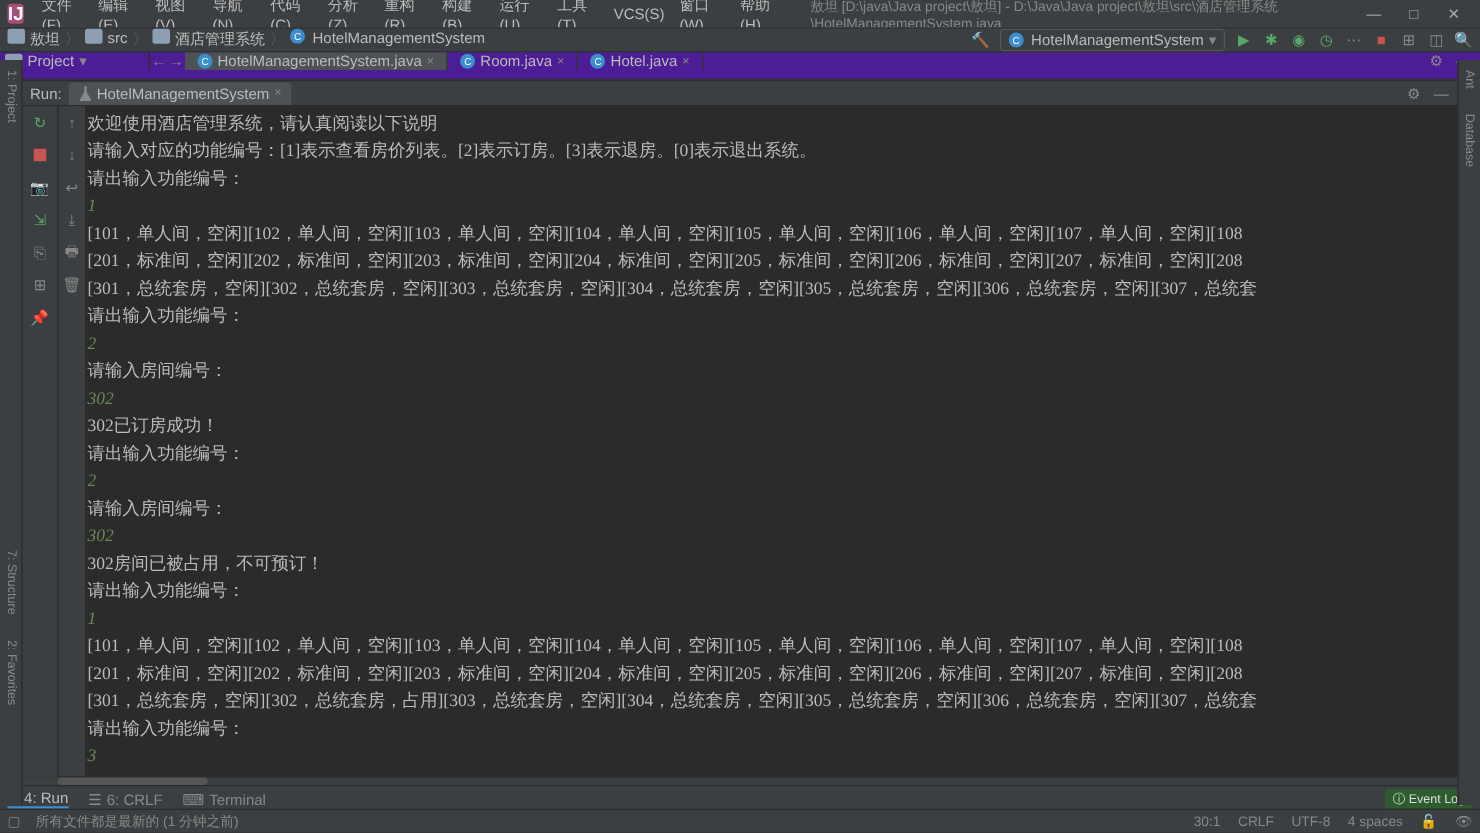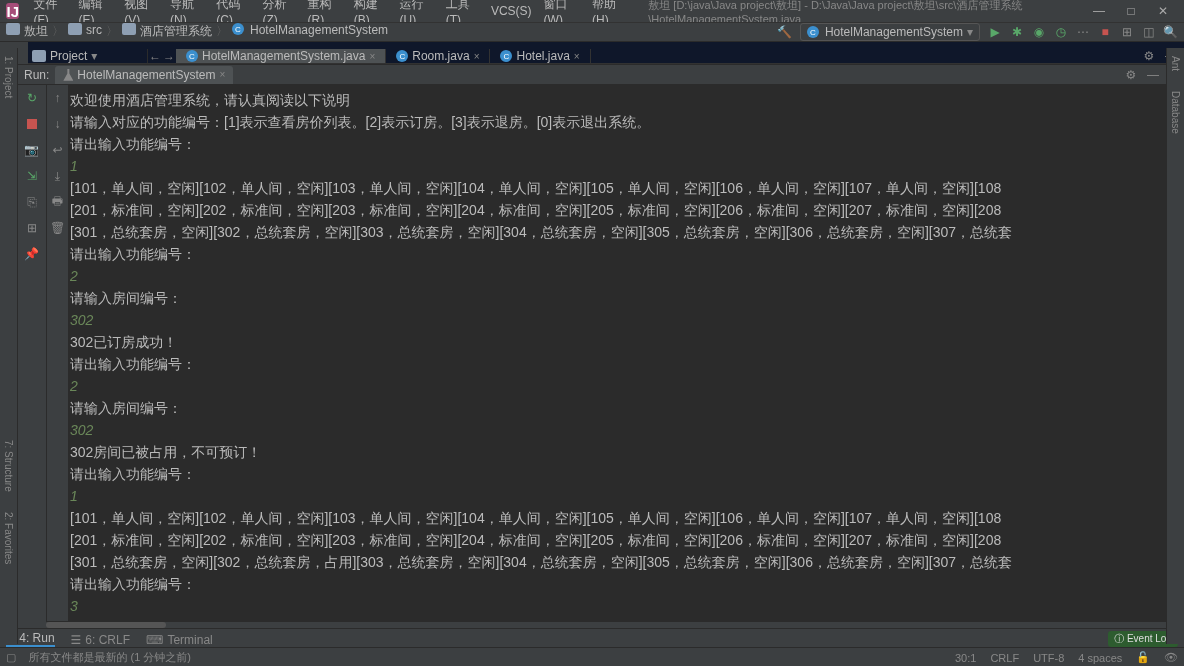--- a/index.html
+++ b/index.html
@@ -48,25 +48,24 @@
 .right-toolbar { margin-left:auto; display:flex; gap:8px; align-items:center;}
 .run-combo {
   display:flex;align-items:center;gap:4px;
   border:1px solid #555;border-radius:3px;
   padding:1px 6px;
 }
 .tb-ico { width:14px;height:14px;display:flex;align-items:center;justify-content:center;cursor:pointer;}
 .green{color:#59a869;} .red{color:#c75450;} .gray{color:#888;}
 .editor-tab-bar {
   height: 26px;
-  background: #0f172a;
+  background: #4c1d95;
   border-bottom: 1px solid #323232;
   display:flex;
-  align-items:flex-end;
-  margin-left:28px;
+  align-items:flex-start;
 }
 .proj-tool {
   width:120px;
   border-right:1px solid #2b2b2b;
   display:flex;align-items:center;padding:0 4px;gap:4px;
 }
 .proj-tool .dir-ico{width:14px;height:12px;background:#8e9fb3;border-radius:2px;}
 .tabs { display:flex; align-items:stretch;}
 .tab {
   display:flex;align-items:center;gap:4px;
@@ -125,21 +124,21 @@
 .play-green{color:#59a869;}
 .stop-red{width:10px;height:10px;background:#c75450;}
 .console-gutter{
   width:22px;background:#3c3f41;border-left:1px solid #2b2b2b;
   display:flex;flex-direction:column;align-items:center;padding-top:4px;gap:8px;
 }
 .console {
   flex:1;
   background:#2b2b2b;
   padding:4px 4px 4px 2px;
-  font-family: Liberation Sans, sans-serif;
+  font-family: Liberation Serif, serif;
   font-size:14px;
   line-height:22px;
   color:#a9b7c6;
   white-space:pre;
   overflow:hidden;
 }
 .c-white{color:#bbbbbb;}
 .c-green{color:#6a8759;font-style:italic;}
 .bottom-tabs {
   height:22px;

